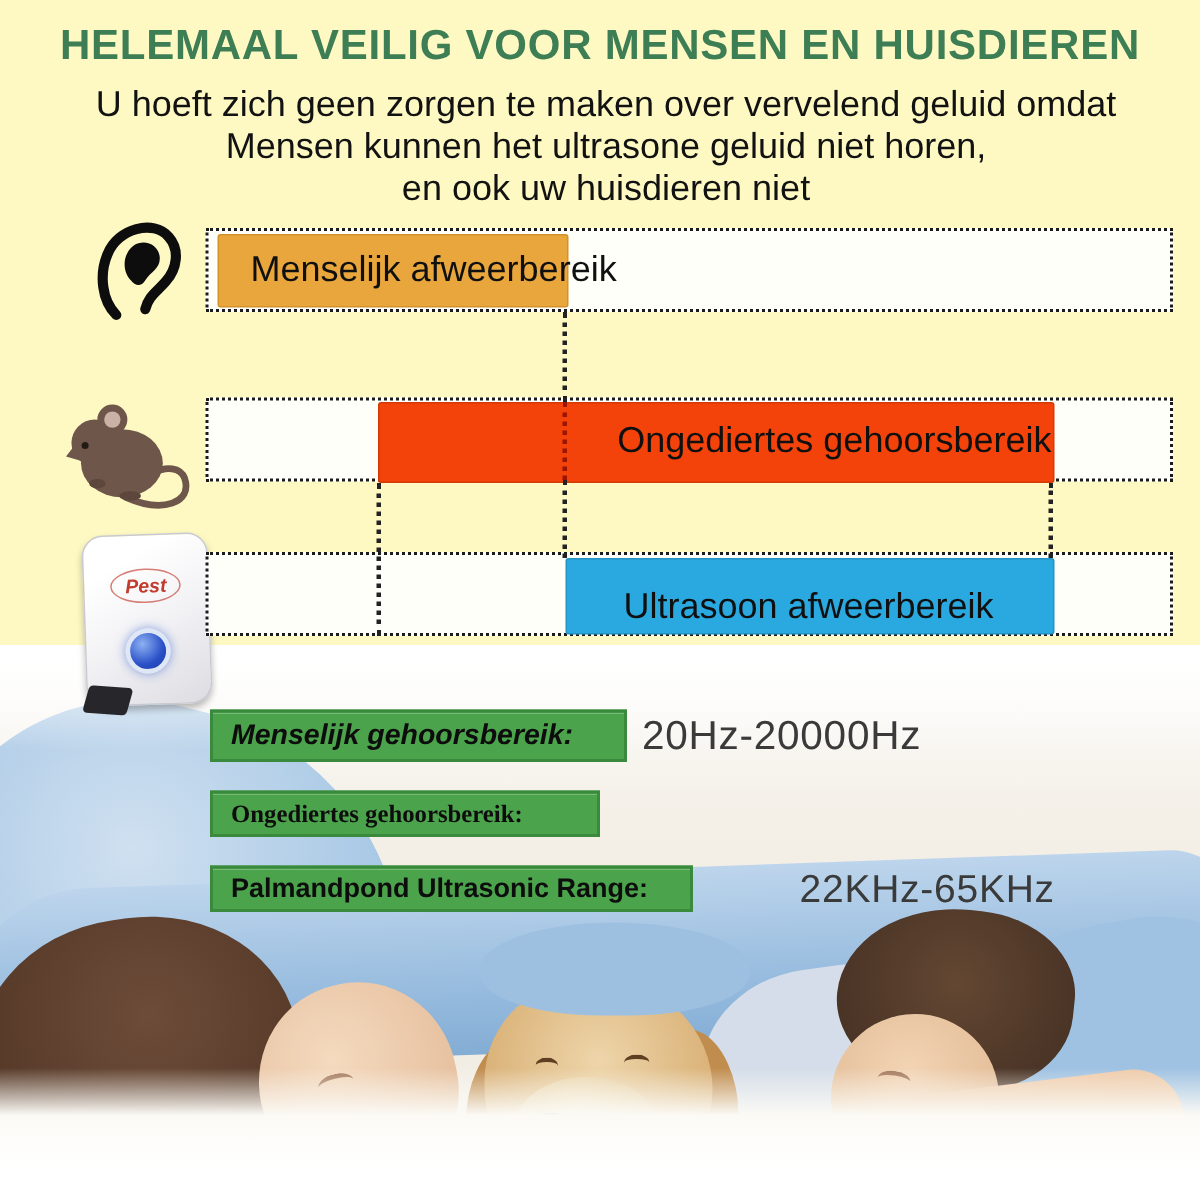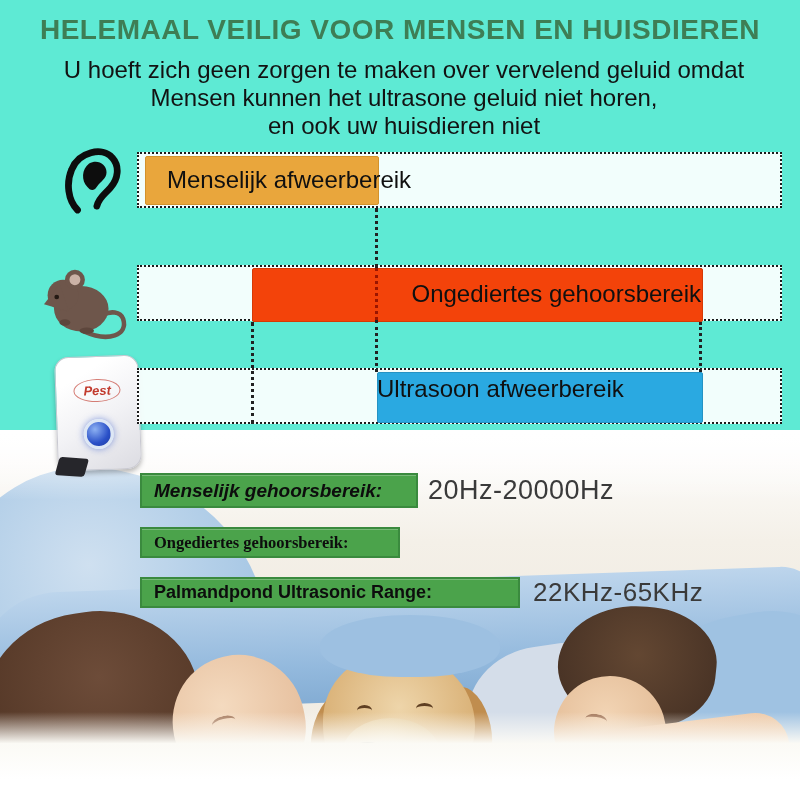--- a/index.html
+++ b/index.html
@@ -1,17 +1,17 @@
 <!DOCTYPE html>
 <html><head>
 <meta charset="utf-8">
 <style>
   html,body{margin:0;padding:0;background:#fff;}
   .canvas{
-    position:relative;width:800px;height:800px;overflow:hidden;background:#5eead4;
+    position:relative;width:800px;height:800px;overflow:hidden;background:#fef9c3;
     font-family:"Liberation Sans",sans-serif;
   }
   
   .title{
     position:absolute;left:0;top:14px;width:800px;text-align:center;
     font-size:28px;font-weight:bold;letter-spacing:.5px;color:#3E7E55;white-space:nowrap;
   }
   .subtitle{position:absolute;left:4px;top:56px;width:800px;text-align:center;color:#121212;}
   .subtitle div{font-size:24px;line-height:28px;}
   
@@ -22,21 +22,21 @@
   #track-human{top:152px;}
   #track-pest{top:265px;}
   #track-ultra{top:368px;}
   .bar{position:absolute;z-index:11;border-radius:2px;}
   #bar-human{left:145px;top:156px;width:232px;height:47px;background:#E9A63C;border:1px solid #d2922c;}
   #bar-pest{left:252px;top:268px;width:449px;height:52px;background:#F3430A;border:1px solid #d63a06;}
   #bar-ultra{left:377px;top:372px;width:324px;height:49px;background:#2AA9E1;border:1px solid #2493c4;}
   .bar-label{position:absolute;z-index:12;color:#101010;font-size:24px;white-space:nowrap;}
   #label-human{left:167px;top:156px;height:47px;line-height:47px;}
   #label-pest{left:252px;top:268px;width:449px;height:52px;line-height:52px;text-align:right;}
-  #label-ultra{left:377px;top:364px;width:324px;height:49px;line-height:49px;text-align:left;}
+  #label-ultra{left:377px;top:380px;width:324px;height:49px;line-height:49px;text-align:center;}
   .vline{position:absolute;width:0;border-left:3px dotted #222;z-index:12;}
   #vl-a1{left:375px;top:208px;height:60px;}
   #vl-a2{left:375px;top:268px;height:52px;border-left-color:#9b1500;}
   #vl-a3{left:375px;top:320px;height:52px;}
   #vl-b{left:251px;top:322px;height:102px;}
   #vl-c{left:699px;top:322px;height:50px;}
   
   .row-icon{position:absolute;z-index:10;}
   #ear-icon{left:64px;top:142px;}
   #mouse-icon{left:34px;top:256px;}
@@ -63,21 +63,21 @@
     border:3px solid #dde7f5;box-shadow:0 0 7px rgba(42,80,200,.55);
   }
   
   .legend-bar{
     position:absolute;z-index:10;background:#4BA34B;border:2px solid #3a8a3e;box-sizing:border-box;
     color:#0d0d0d;font-weight:bold;padding-left:12px;white-space:nowrap;
     box-shadow:inset 0 1px 0 rgba(255,255,255,.25);
   }
   #legend-bar-0{left:140px;top:473px;width:278px;height:35px;line-height:31px;font-size:19px;font-style:italic;}
   #legend-bar-1{left:140px;top:527px;width:260px;height:31px;line-height:27px;font-size:16.5px;font-family:Liberation Serif, serif;}
-  #legend-bar-2{left:140px;top:577px;width:380px;height:31px;line-height:27px;font-size:18px;}
+  #legend-bar-2{left:140px;top:577px;width:322px;height:31px;line-height:27px;font-size:18px;}
   .legend-value{position:absolute;z-index:10;color:#3a3a3a;white-space:nowrap;letter-spacing:.5px;}
   #legend-val-0{left:428px;top:473px;height:35px;line-height:35px;font-size:27px;}
   #legend-val-1{left:410px;top:527px;height:31px;line-height:31px;font-size:26px;}
   #legend-val-2{left:533px;top:577px;height:31px;line-height:31px;font-size:26px;}
   
   .photo{position:absolute;left:0;top:430px;width:800px;height:370px;z-index:1;
     background:linear-gradient(#ffffff,#f4f0e8 30%,#efe9df 65%,#f8f6f1);}
   .ph{position:absolute;z-index:2;}
   .blanket-left{left:-60px;top:472px;width:330px;height:330px;
     background:radial-gradient(circle at 40% 30%,#cfe0f0,#a8c8e5 55%,#8fb4d9);

